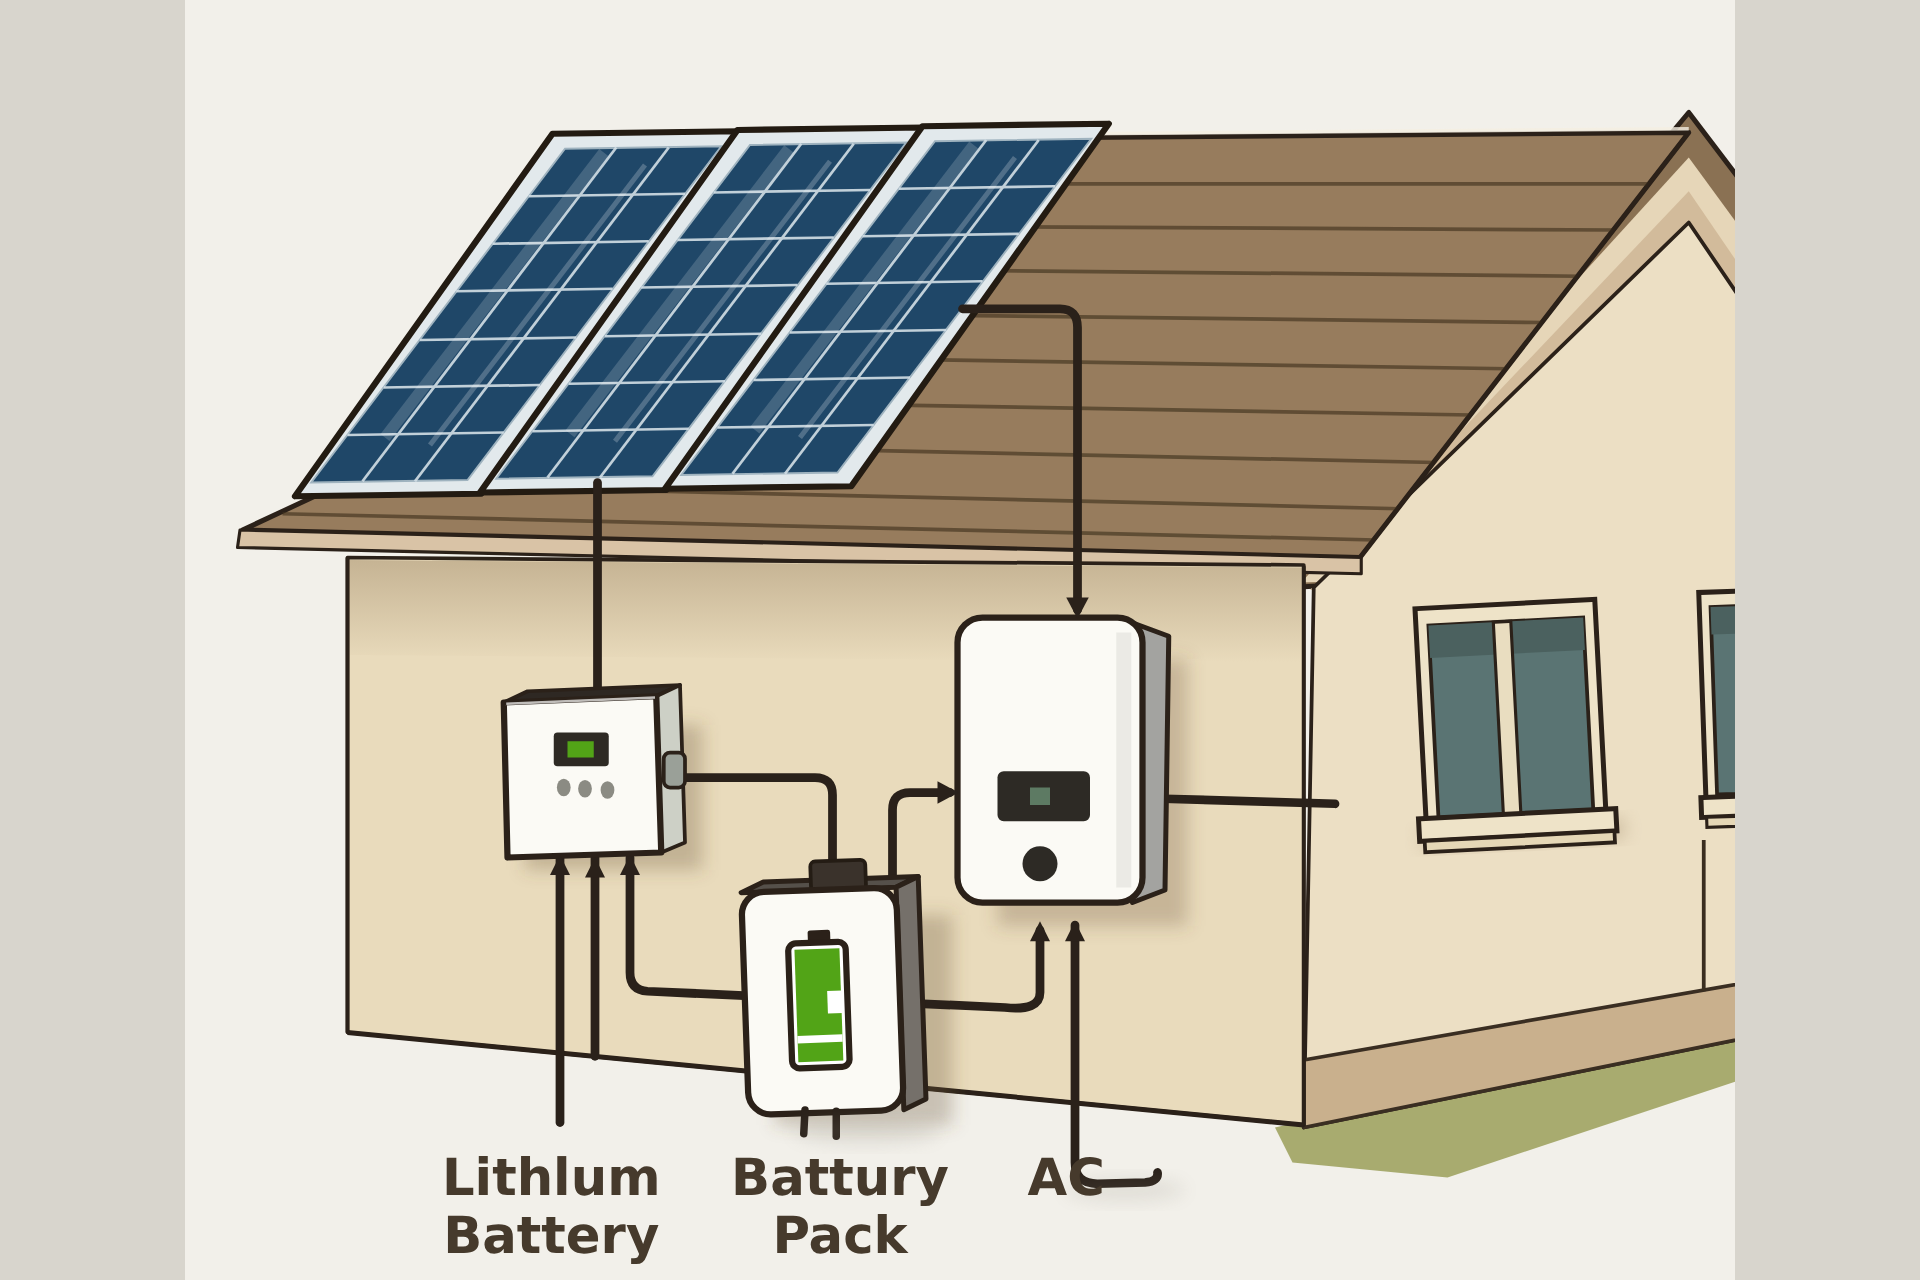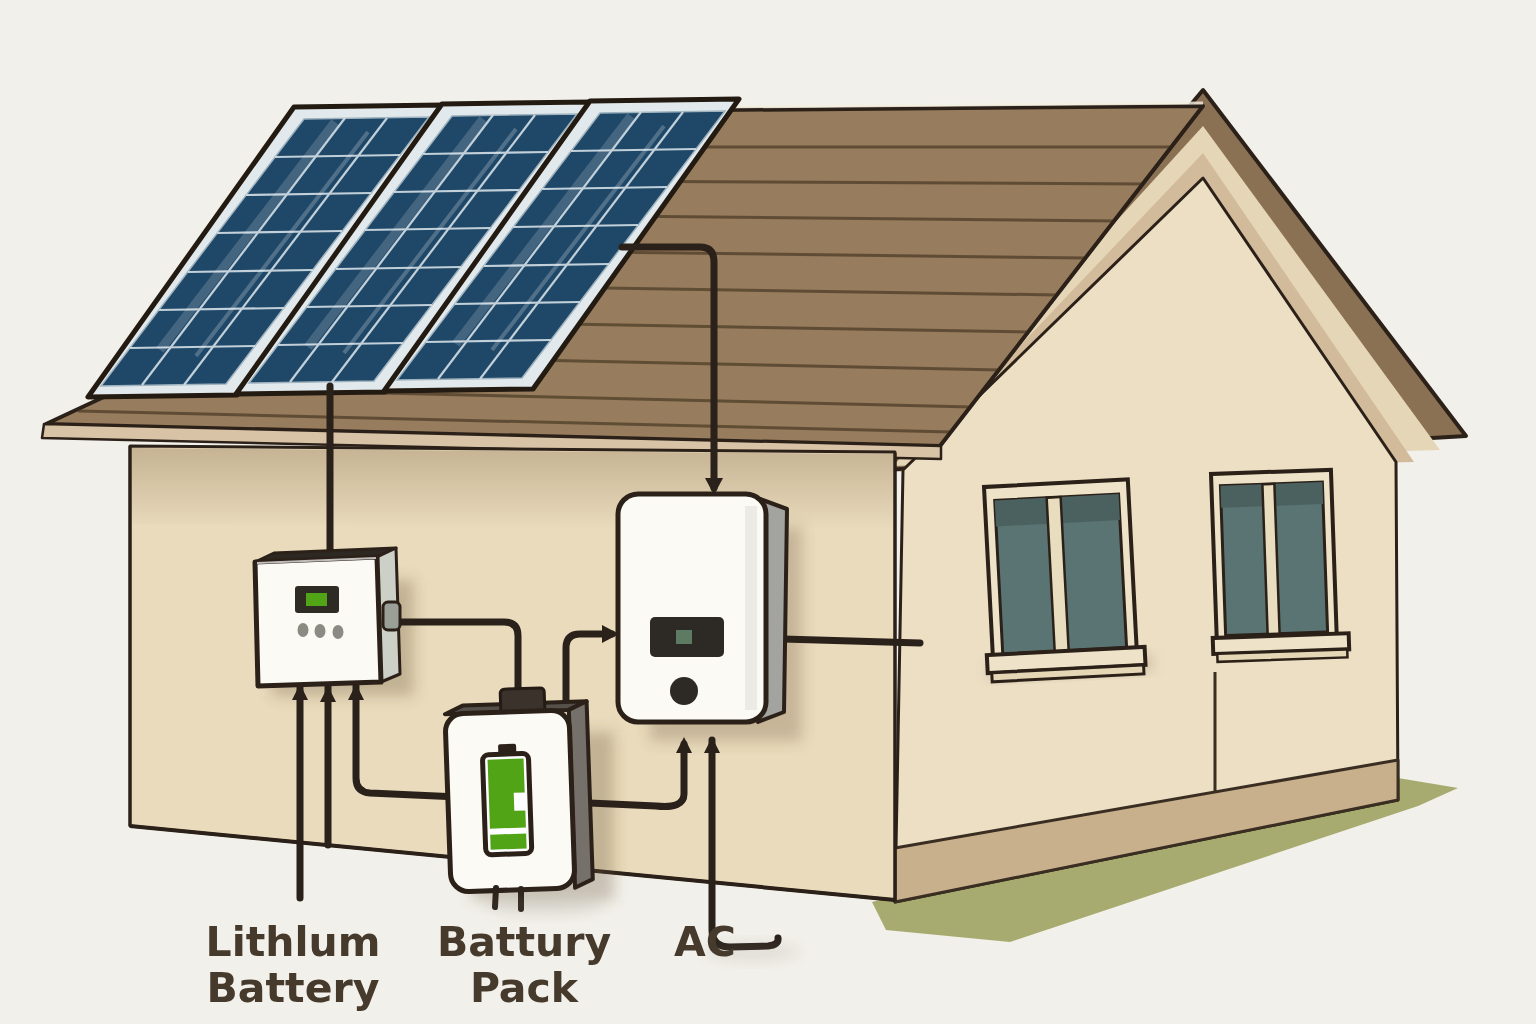--- a/index.html
+++ b/index.html
@@ -1,16 +1,16 @@
 <!DOCTYPE html>
 <html><head>
 <meta charset="utf-8">
 <style>
   html,body{margin:0;padding:0;background:#d8d5cd;}
-  .stage{width:1536px;height:1024px;margin:0 auto;position:relative;overflow:hidden;text-decoration:underline;}
+  .stage{width:1240px;height:1024px;margin:0 auto;position:relative;overflow:hidden;text-decoration:underline;}
   svg{display:block;}
   text{font-family:"DejaVu Sans","Liberation Sans",sans-serif;font-weight:bold;}
   .diagram-label{font-size:41px;}
 </style>
 </head>
 <body>
 
 <div class="stage">
 <svg viewBox="0 0 1536 1024" width="1536" height="1024" xmlns="http://www.w3.org/2000/svg" xmlns:xlink="http://www.w3.org/1999/xlink">
 

